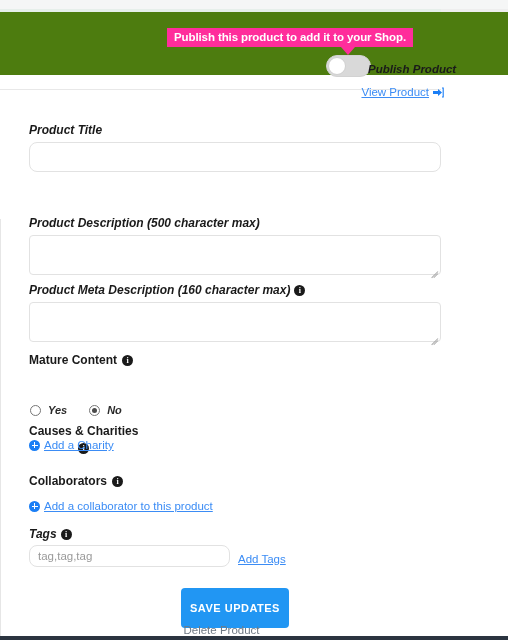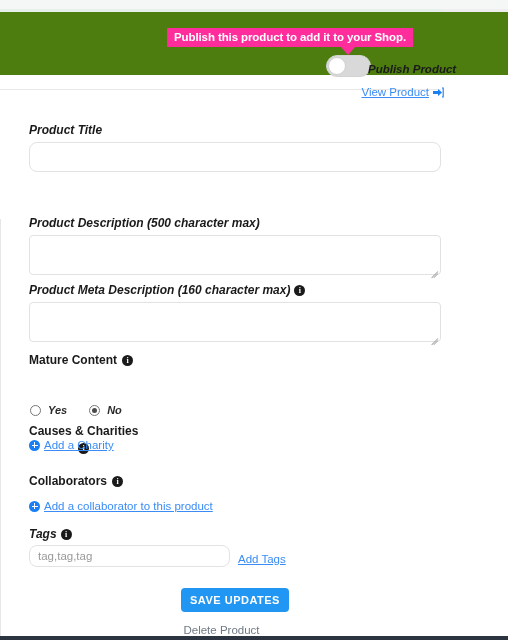--- a/index.html
+++ b/index.html
@@ -285,21 +285,21 @@
     color: #3b8cf5;
     white-space: nowrap;
     cursor: pointer;
   }
 
   
   .save-button {
     position: absolute;
     left: 181px; top: 588px;
     width: 108px;
-    height: 24px;
+    height: 40px;
     border: none;
     border-radius: 4px;
     background: #2196f3;
     color: #ffffff;
     font-family: "Liberation Sans", sans-serif;
     font-size: 11px;
     font-weight: 700;
     letter-spacing: 0.5px;
     cursor: pointer;
   }

